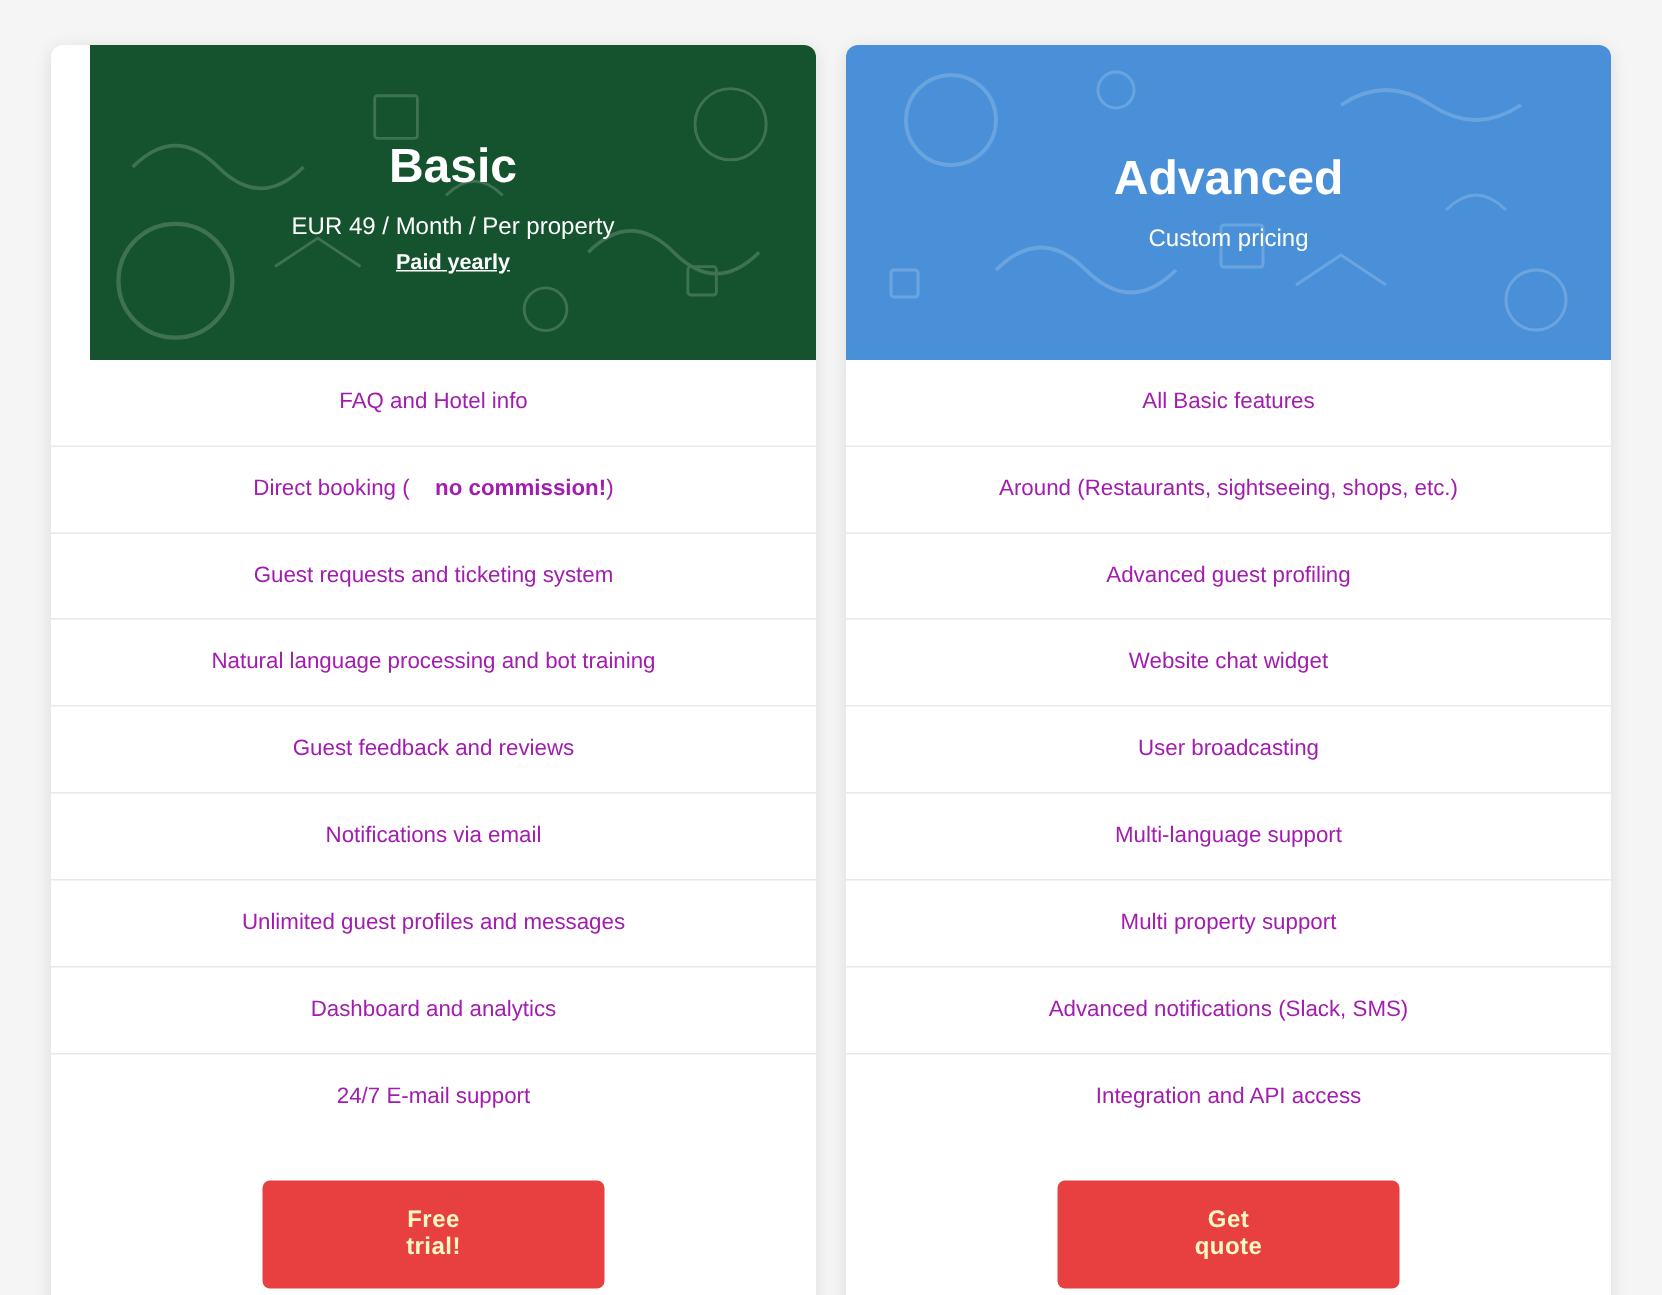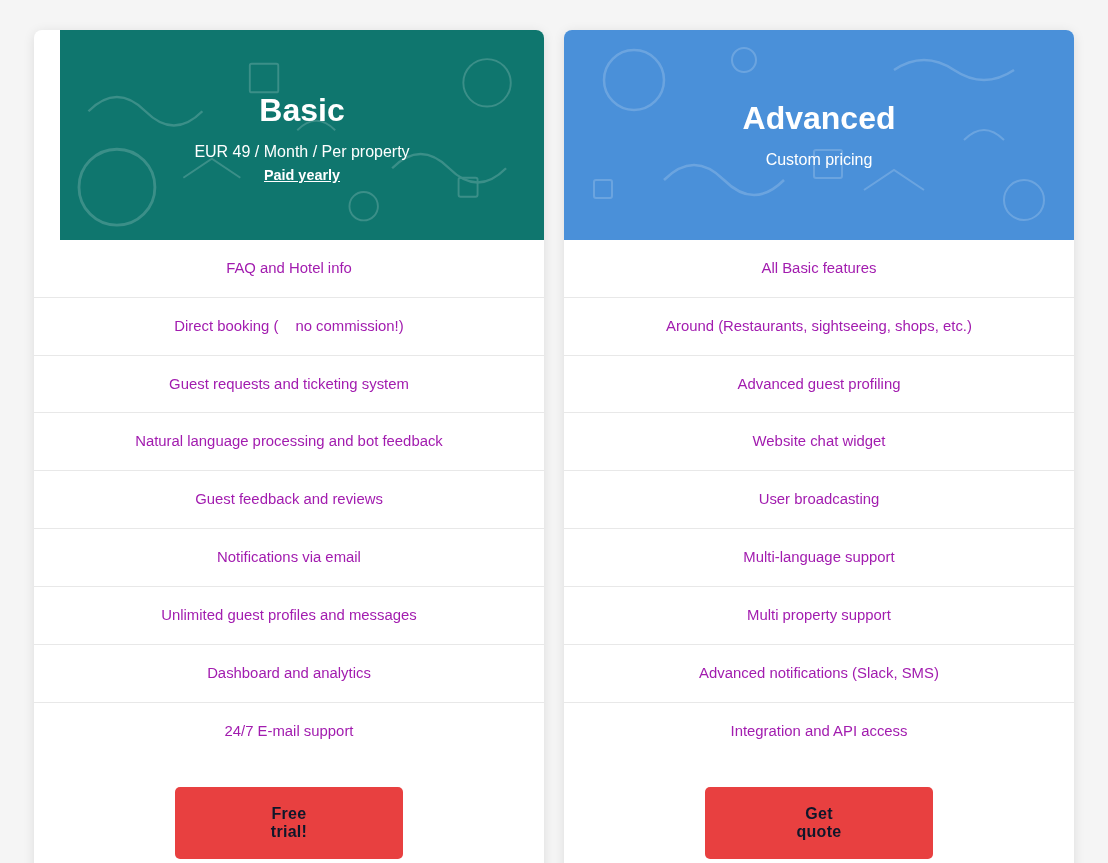--- a/index.html
+++ b/index.html
@@ -41,21 +41,21 @@
       display: flex;
       flex-direction: column;
       align-items: center;
       justify-content: center;
       min-height: 210px;
       position: relative;
       overflow: hidden;
     }
 
     .card-header-basic {
-      background: #0f766e;
+      background: #14532d;
       margin-left: 26px;
     }
 
     .card-header-advanced {
       background: #4A90D9;
     }
 
     .card-header-bg {
       position: absolute;
       top: 0; left: 0; right: 0; bottom: 0;
@@ -110,33 +110,33 @@
       font-size: 0.93rem;
       color: #a21caf;
       line-height: 1.4;
     }
 
     .feature-item:last-child {
       border-bottom: none;
     }
 
     .feature-item strong {
-      font-weight: 400;
+      font-weight: 700;
       padding-left: 17px;
     }
 
     .card-footer {
       padding: 28px 30px 32px;
       display: flex;
       justify-content: center;
     }
 
     .cta-button {
       background: #E84040;
-      color: #0f172a;
+      color: #fef9c3;
       border: none;
       border-radius: 5px;
       padding: 18px 88px;
       font-size: 1rem;
       font-weight: 700;
       cursor: pointer;
       letter-spacing: 0.3px;
       transition: background 0.2s;
       width: 228px;
     }
@@ -162,21 +162,21 @@
         </svg>
       </div>
       <h2 class="plan-name">Basic</h2>
       <p class="plan-price">EUR 49 / Month / Per property</p>
       <p class="plan-billing">Paid yearly</p>
     </div>
     <ul class="features-list">
       <li class="feature-item">FAQ and Hotel info</li>
       <li class="feature-item">Direct booking (<strong>no commission!</strong>)</li>
       <li class="feature-item">Guest requests and ticketing system</li>
-      <li class="feature-item">Natural language processing and bot feedback</li>
+      <li class="feature-item">Natural language processing and bot training</li>
       <li class="feature-item">Guest feedback and reviews</li>
       <li class="feature-item">Notifications via email</li>
       <li class="feature-item">Unlimited guest profiles and messages</li>
       <li class="feature-item">Dashboard and analytics</li>
       <li class="feature-item">24/7 E-mail support</li>
     </ul>
     <div class="card-footer">
       <button class="cta-button">Free trial!</button>
     </div>
   </div>

